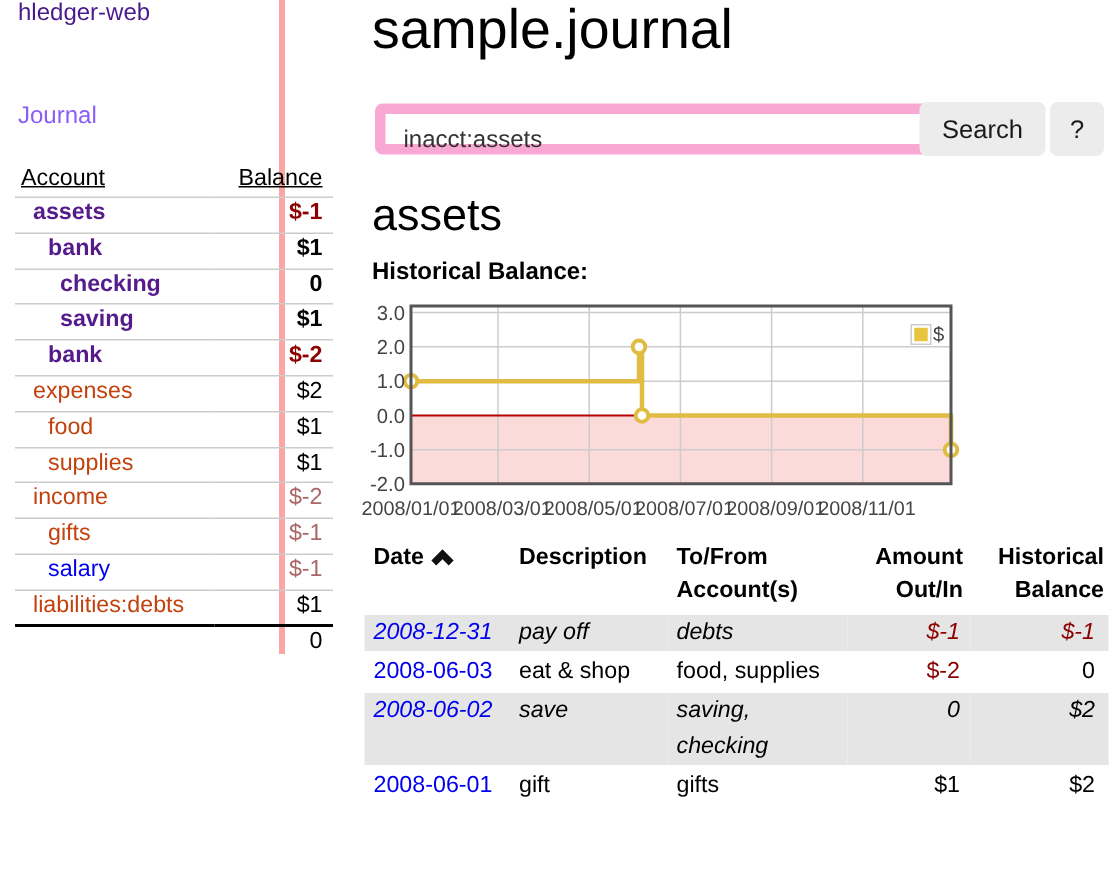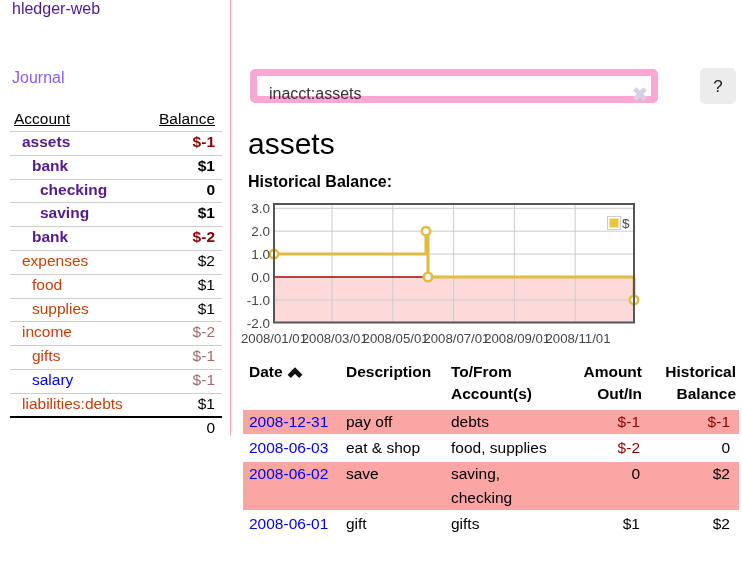--- a/index.html
+++ b/index.html
@@ -4,21 +4,21 @@
 <style>
 * { margin:0; padding:0; box-sizing:border-box; }
 html,body { width:742px; height:582px; background:#fff; font-family:"Liberation Sans", sans-serif; overflow:hidden; }
 body { position:relative; }
 a { text-decoration:none; }
 .blue { color:#0000ee; }
 .negb { color:#8b0000; }
 .negd { color:#aa6767; }
 
 
-#sidebar { position:absolute; left:0; top:0; width:231px; height:436px; border-right:1px solid #fca5a5; }
+#sidebar { position:absolute; left:0; top:0; width:190px; height:436px; border-right:4px solid #fca5a5; }
 #appname { position:absolute; left:12px; top:0px; font-size:16px; color:#4a1a8b; }
 #journal { position:absolute; left:12px; top:68.5px; font-size:16px; color:#8b5cf6; }
 #atable { position:absolute; left:10px; top:110px; width:212px; border-collapse:collapse; font-size:15.5px; }
 #atable th { font-weight:normal; font-size:15.5px; text-align:left; padding:0 0 4px 4px; line-height:17px;text-decoration:underline; }
 #atable th.bal { text-align:right; padding-right:7px; }
 #atable td { border-top:1px solid #ccc; padding:1px 0 0 0; height:23.8px; line-height:18px; vertical-align:top; }
 #atable td.amt { text-align:right; padding-right:7px; white-space:nowrap; }
 #atable tr.tot td { border-top:2px solid #000; }
 .ind1 { padding-left:12px !important; }
 .ind2 { padding-left:22px !important; }
@@ -36,21 +36,21 @@
 #btn-q { position:absolute; left:469px; top:68px; width:36px; height:36px; background:#ececec; border-radius:5px; font-size:17px; color:#1a1a1a; text-align:center; line-height:38px; }
 h2#acctname { position:absolute; left:17px; top:127px; font-size:30px; font-weight:normal; color:#000; }
 #histlabel { position:absolute; left:17px; top:173px; font-size:16px; font-weight:bold; color:#000; }
 #chart { position:absolute; left:9px; top:196px; }
 
 
 #rtable { position:absolute; left:12px; top:361px; width:496px; border-collapse:collapse; font-size:15.5px; table-layout:fixed; }
 #rtable th { font-weight:bold; text-align:left; vertical-align:top; padding:0 0 3px 6px; line-height:22px; }
 #rtable th.r, #rtable td.r { text-align:right; }
 #rtable td { vertical-align:top; padding:0 0 0 6px; height:24px; line-height:24px; border-top:2px solid #fff; border-bottom:2px solid #fff; }
-#rtable tr.g td { background:#fca5a5; }
+#rtable tr.g td { background:#e5e5e5;font-style:italic; }
 #rtable td.datec { padding-left:6px; }
 #rtable th.datec { padding-left:6px; }
 #rtable td.amtc, #rtable td.balc { white-space:nowrap; }
 #rtable td.amtc { padding-right:7px; }
 #rtable th.amtc { padding-right:5px; }
 #rtable td.balc { padding-right:9px; }
 #rtable th.balc { padding-right:3px; }
 </style>
 </head>
 <body>
@@ -114,24 +114,26 @@
         </tr>
     <tr class="tot">
           <td></td>
           <td class="amt">0</td>
         </tr>
   </tbody>
     </table>
 </div>
 
 <div id="main">
+  <h1 id="title">sample.journal</h1>
   <div id="searchbox">
     <span id="searchtext">inacct:assets</span>
     <span id="clearx">✖</span>
   </div>
+  <div id="btn-search">Search</div>
   <div id="btn-q">?</div>
   <h2 id="acctname">assets</h2>
   <div id="histlabel">Historical Balance:</div>
 
   <svg id="chart" width="420" height="152">
 
     <rect x="34" y="8" width="360" height="118.5" fill="#ffffff"></rect>
     <rect x="34" y="81" width="360" height="45.5" fill="#fcdada"></rect>
 
     <g stroke="#cccccc" stroke-width="1">

